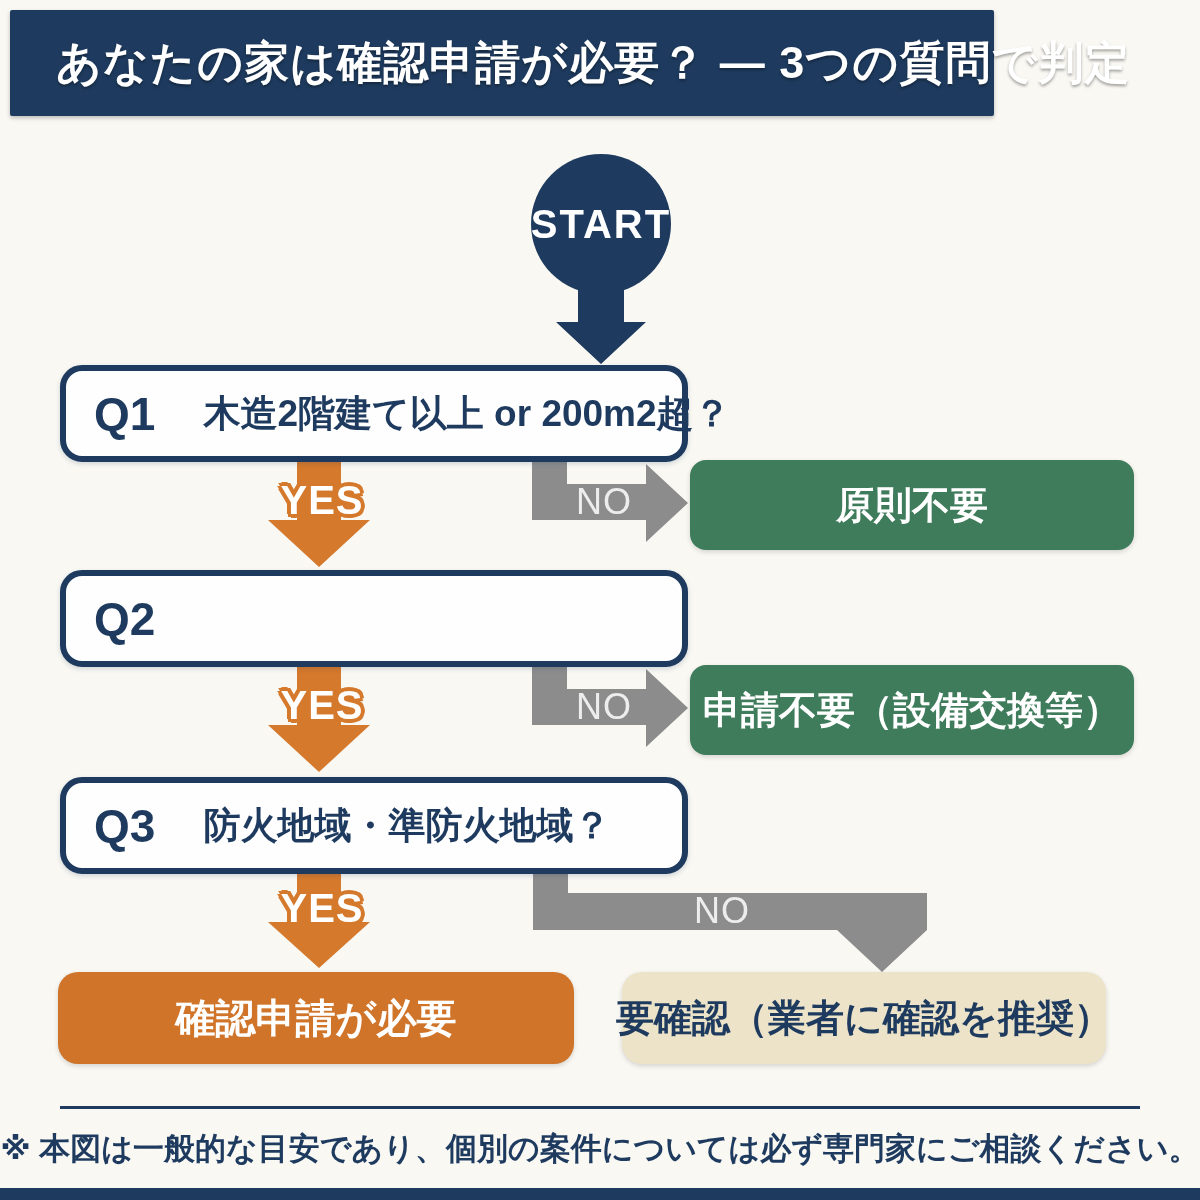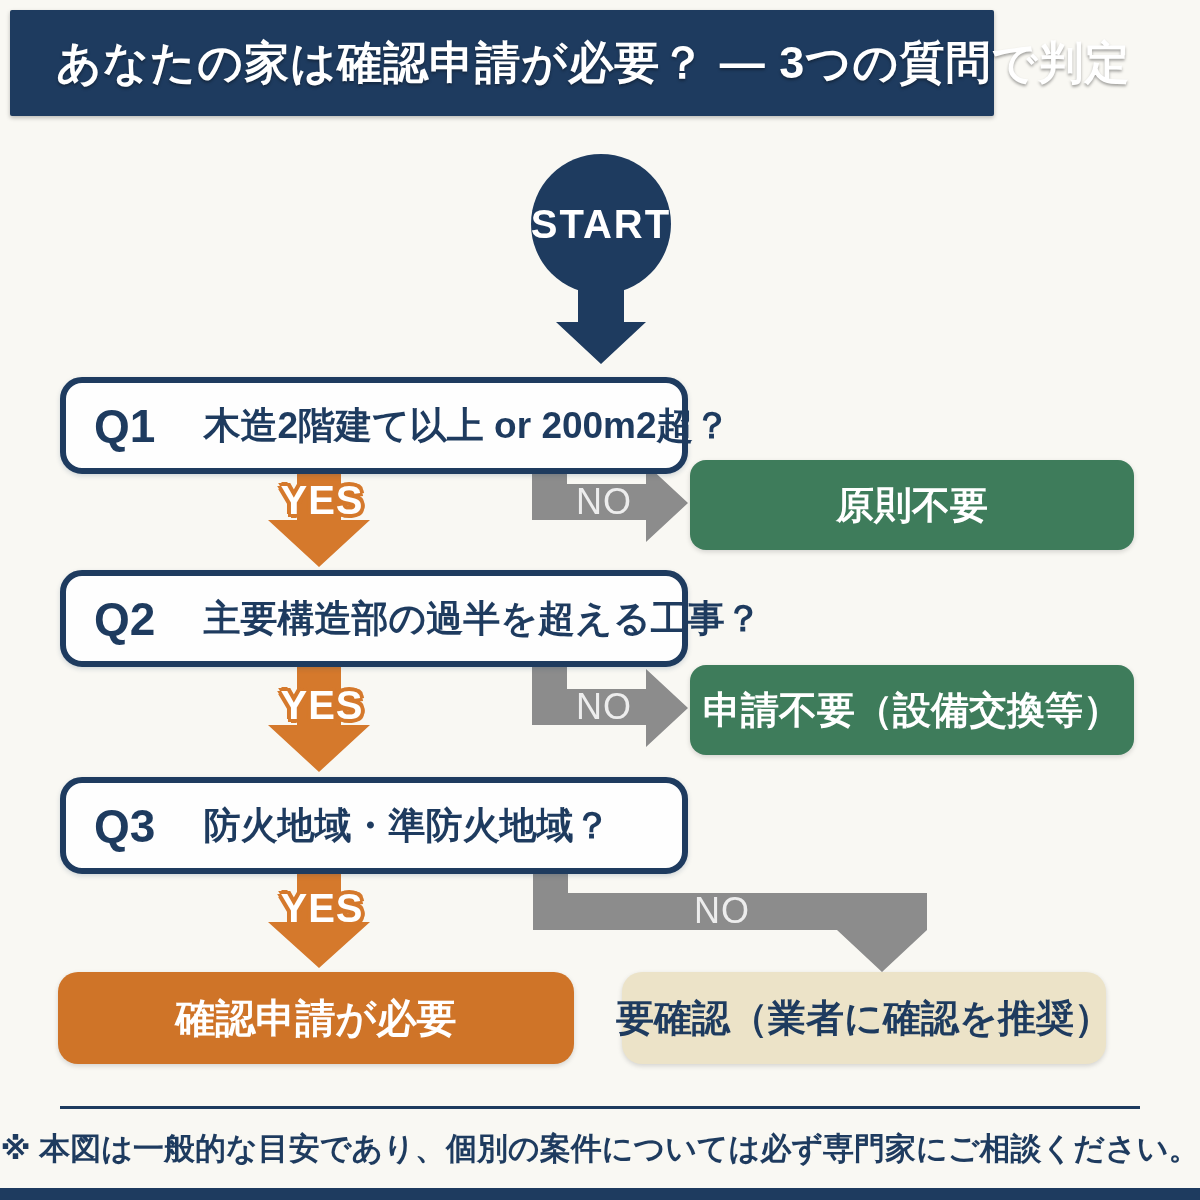--- a/index.html
+++ b/index.html
@@ -39,21 +39,21 @@
     background:#fefefe;border:6px solid #1e3b5f;border-radius:22px;
     display:flex;align-items:center;
     box-shadow:0 2px 5px rgba(30,59,95,.18);
   }
   .qbox .qid{
     color:#1e3b5f;font-size:46px;font-weight:800;margin-left:28px;flex:0 0 auto;
   }
   .qbox .qtext{
     color:#1e3b5f;font-size:37px;font-weight:800;margin-left:48px;white-space:nowrap;
   }
-  .qbox-1{top:365px;margin-top:12px;}
+  .qbox-1{top:365px;}
   .qbox-2{top:570px;}
   .qbox-3{top:777px;}
 
   
   .yes-label{
     position:absolute;transform:translate(-50%,-50%);
     color:#ffffff;font-size:40px;font-weight:800;letter-spacing:1px;
     text-shadow:
       -3px -3px 0 #d5792c, 3px -3px 0 #d5792c,
       -3px  3px 0 #d5792c, 3px  3px 0 #d5792c,
@@ -120,21 +120,20 @@
   </svg>
 
   <span class="start-label">START</span>
 
   <div class="qbox qbox-1">
     <span class="qid">Q1</span>
     <span class="qtext">木造2階建て以上 or 200m2超？</span>
   </div>
   <div class="qbox qbox-2">
     <span class="qid">Q2</span>
-    <span class="qtext">主要構造部の過半を超える工事？</span>
   </div>
   <div class="qbox qbox-3">
     <span class="qid">Q3</span>
     <span class="qtext">防火地域・準防火地域？</span>
   </div>
 
   <span class="yes-label" style="left:322px;top:500px;">YES</span>
   <span class="no-label" style="left:604px;top:502px;">NO</span>
   <span class="yes-label" style="left:322px;top:705px;">YES</span>
   <span class="no-label" style="left:604px;top:707px;">NO</span>

